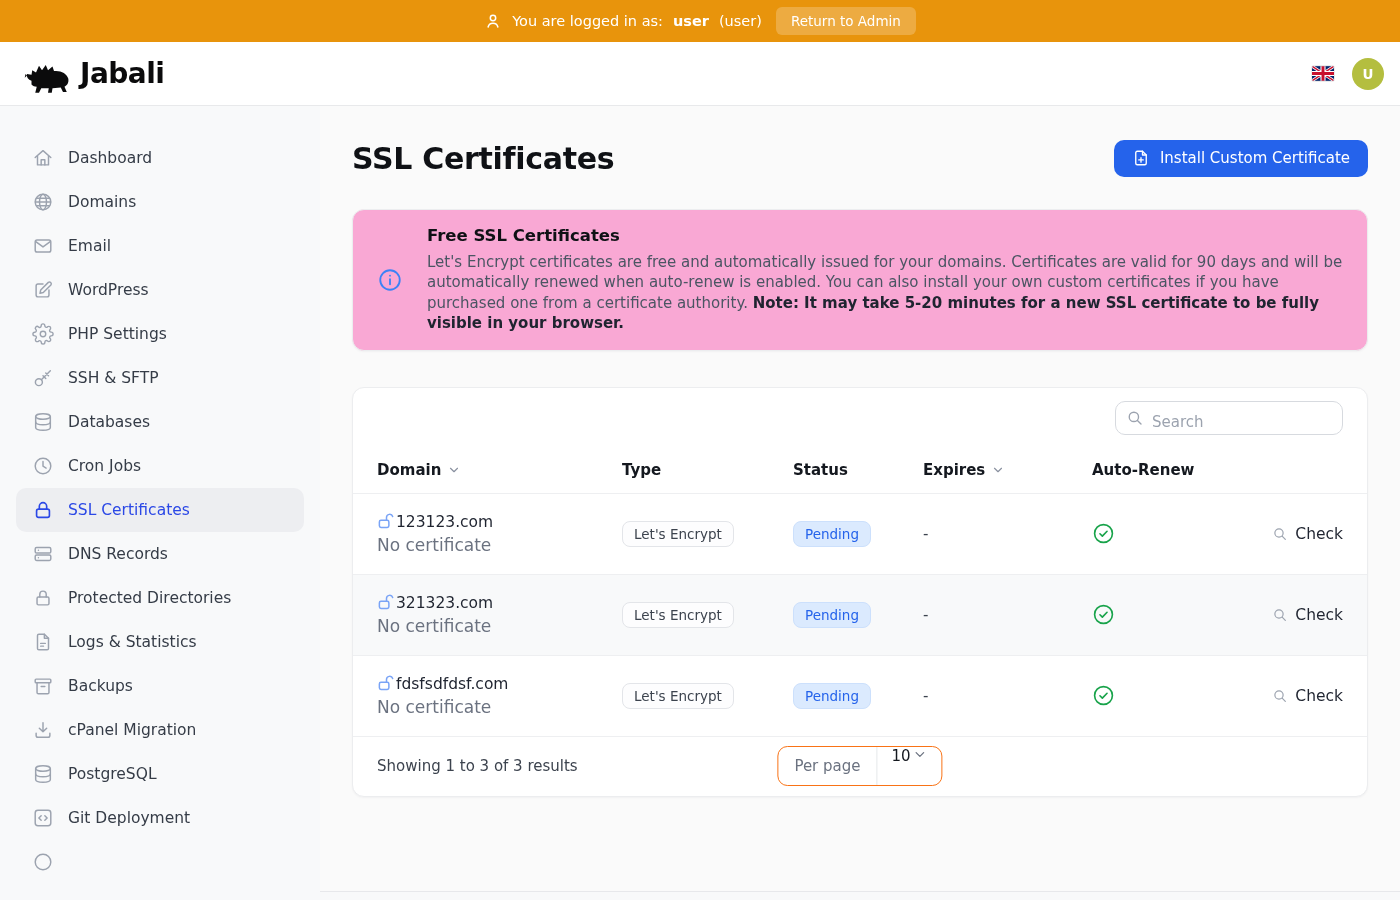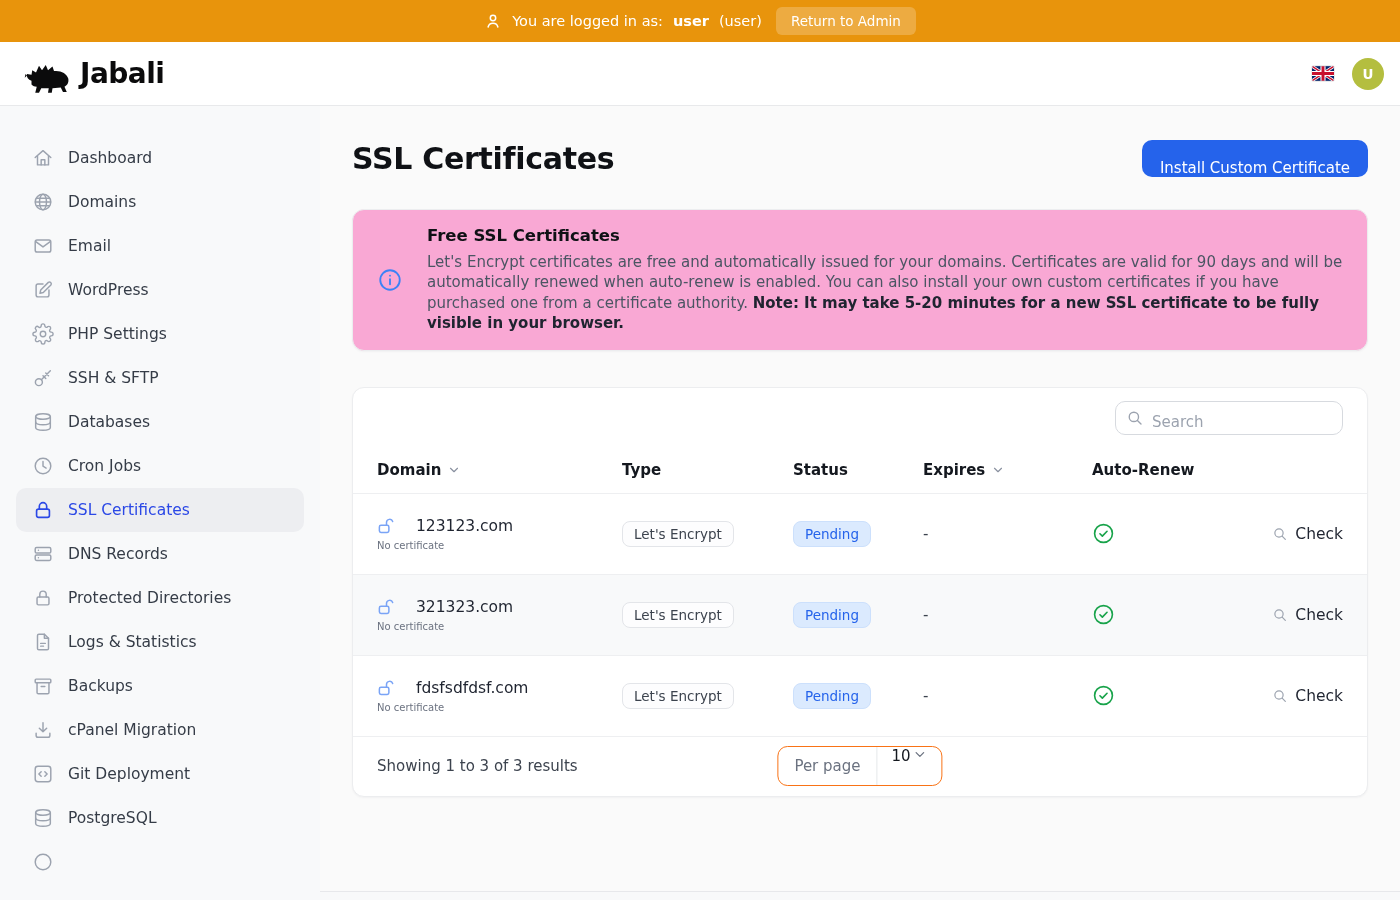--- a/index.html
+++ b/index.html
@@ -27,21 +27,21 @@
   .side-item { display:flex; align-items:center; gap:14px; height:44px; padding:0 16px; border-radius:10px; color:#353C47; font-size:15.5px; cursor:pointer; }
   .side-item .sicon { width:22px; height:22px; color:#9CA3AF; flex:none; }
   .side-item.active { background:#EDEEF1; color:#2B48E6; font-weight:500; }
   .side-item.active .sicon { color:#2B48E6; }
 
   .main { flex:1; background:#FAFAFA; padding:34px 32px 0; overflow:hidden; }
 
   
   .page-head { display:flex; align-items:center; justify-content:space-between; margin-bottom:32px; }
   .page-title { font-size:30px; font-weight:800; color:#0F1115; letter-spacing:-0.3px; }
-  .btn-primary { display:flex; align-items:flex-start; gap:10px; background:#2563EB; color:#fff; border:none; border-radius:10px; padding:9px 18px; height:37px; font-size:15px; font-family:inherit; cursor:pointer;flex-direction:column; }
+  .btn-primary { display:flex; align-items:flex-start; gap:10px; background:#2563EB; color:#fff; border:none; border-radius:10px; padding:9px 18px; height:37px; font-size:15px; font-family:inherit; cursor:pointer; }
 
   
   .info-card { background:#f9a8d4; border:1px solid #ECEDEF; border-radius:12px; box-shadow:0 1px 2px rgba(16,24,40,0.04); padding:16px 24px; display:flex; align-items:center; gap:24px; margin-bottom:36px; min-height:116px; }
   .info-icon { flex:none; width:26px; height:26px; color:#3B82F6; }
   .info-title { font-size:16.5px; font-weight:700; color:#0F1115; margin-bottom:7px; }
   .info-body { font-size:15px; line-height:1.36; color:#4B5563; max-width:930px; }
   .info-body strong { color:#1F2430; font-weight:700; }
 
   
   .table-card { background:#fff; border:1px solid #ECEDEF; border-radius:12px; box-shadow:0 1px 2px rgba(16,24,40,0.04); overflow:hidden; }
@@ -51,23 +51,23 @@
   .search-wrap input { width:100%; height:34px; border:1px solid #D7DADF; border-radius:10px; padding:8px 12px 0 36px; font-size:15px; font-family:inherit; color:#374151; background:#fff; outline:none; }
   .search-wrap input::placeholder { color:#9CA3AF; }
 
   .tgrid { display:grid; grid-template-columns:245px 171px 130px 169px 1fr 120px; align-items:center; padding:0 24px; }
   .thead { height:46px; border-bottom:1px solid #EEEFF1; font-size:15px; font-weight:700; color:#14181F; }
   .th { display:flex; align-items:center; gap:6px; }
   .sort-icon { width:14px; height:14px; color:#8A91A0; }
 
   .trow { min-height:81px; border-bottom:1px solid #EEEFF1; }
   .trow.striped { background:#F8F9FA; }
-  .domain-line { display:flex; align-items:center; gap:20px; font-size:15.5px; color:#1F2430; }
+  .domain-line { display:flex; align-items:center; gap:0; font-size:15.5px; color:#1F2430; }
   .lock-open-icon { width:19px; height:19px; color:#7AA4F6; flex:none; }
-  .domain-sub { font-size:10px; color:#6B7280; margin-top:4px; }
+  .domain-sub { font-size:17px; color:#6B7280; margin-top:4px; }
   .badge-type { display:inline-block; padding:4px 11px; background:#FDFDFE; border:1px solid #E3E5E9; border-radius:8px; font-size:13.5px; color:#3C434E; }
   .badge-status { display:inline-block; padding:4px 11px; background:#DBEAFE; border:1px solid #CCE0FC; border-radius:8px; font-size:13.5px; color:#2563EB; }
   .expires { font-size:15px; color:#3C434E; }
   .check-circle-icon { width:23px; height:23px; color:#18A34A; }
   .action-cell { justify-self:end; }
   .check-link { display:flex; align-items:center; gap:7px; font-size:15.5px; color:#1F2430; cursor:pointer; background:none; border:none; font-family:inherit; }
   .check-link .search-sm { width:16px; height:16px; color:#9CA3AF; }
 
   .table-footer { display:flex; align-items:center; height:59px; padding:0 24px; position:relative; }
   .showing { font-size:15px; color:#3C434E; }
@@ -247,36 +247,36 @@
       <span class="sicon">
           <svg viewBox="0 0 24 24" fill="none" stroke="currentColor" stroke-width="1.6" stroke-linecap="round" stroke-linejoin="round">
             <path d="M12 4v10m0 0-4-4m4 4 4-4"></path>
             <path d="M4.5 15.5v2.5a2 2 0 0 0 2 2h11a2 2 0 0 0 2-2v-2.5"></path>
           </svg>
         </span>
       <span>cPanel Migration</span>
     </div>
     <div class="side-item">
       <span class="sicon">
-          <svg viewBox="0 0 24 24" fill="none" stroke="currentColor" stroke-width="1.6" stroke-linecap="round" stroke-linejoin="round">
-            <rect x="3.5" y="3.5" width="17" height="17" rx="3"></rect>
-            <path d="M10 9.5 7.5 12l2.5 2.5M14 9.5l2.5 2.5L14 14.5"></path>
-          </svg>
-        </span>
-      <span>Git Deployment</span>
-    </div>
-    <div class="side-item">
-      <span class="sicon">
           <svg viewBox="0 0 24 24" fill="none" stroke="currentColor" stroke-width="1.6" stroke-linecap="round">
             <ellipse cx="12" cy="6" rx="8" ry="3"></ellipse>
             <path d="M4 6v12c0 1.7 3.6 3 8 3s8-1.3 8-3V6"></path>
             <path d="M4 12c0 1.7 3.6 3 8 3s8-1.3 8-3"></path>
           </svg>
         </span>
       <span>PostgreSQL</span>
+    </div>
+    <div class="side-item">
+      <span class="sicon">
+          <svg viewBox="0 0 24 24" fill="none" stroke="currentColor" stroke-width="1.6" stroke-linecap="round" stroke-linejoin="round">
+            <rect x="3.5" y="3.5" width="17" height="17" rx="3"></rect>
+            <path d="M10 9.5 7.5 12l2.5 2.5M14 9.5l2.5 2.5L14 14.5"></path>
+          </svg>
+        </span>
+      <span>Git Deployment</span>
     </div>
     <div class="side-item">
       <span class="sicon">
           <svg viewBox="0 0 24 24" fill="none" stroke="currentColor" stroke-width="1.6">
             <circle cx="12" cy="12" r="8.5"></circle>
           </svg>
         </span>
     </div>
   </div>
 

